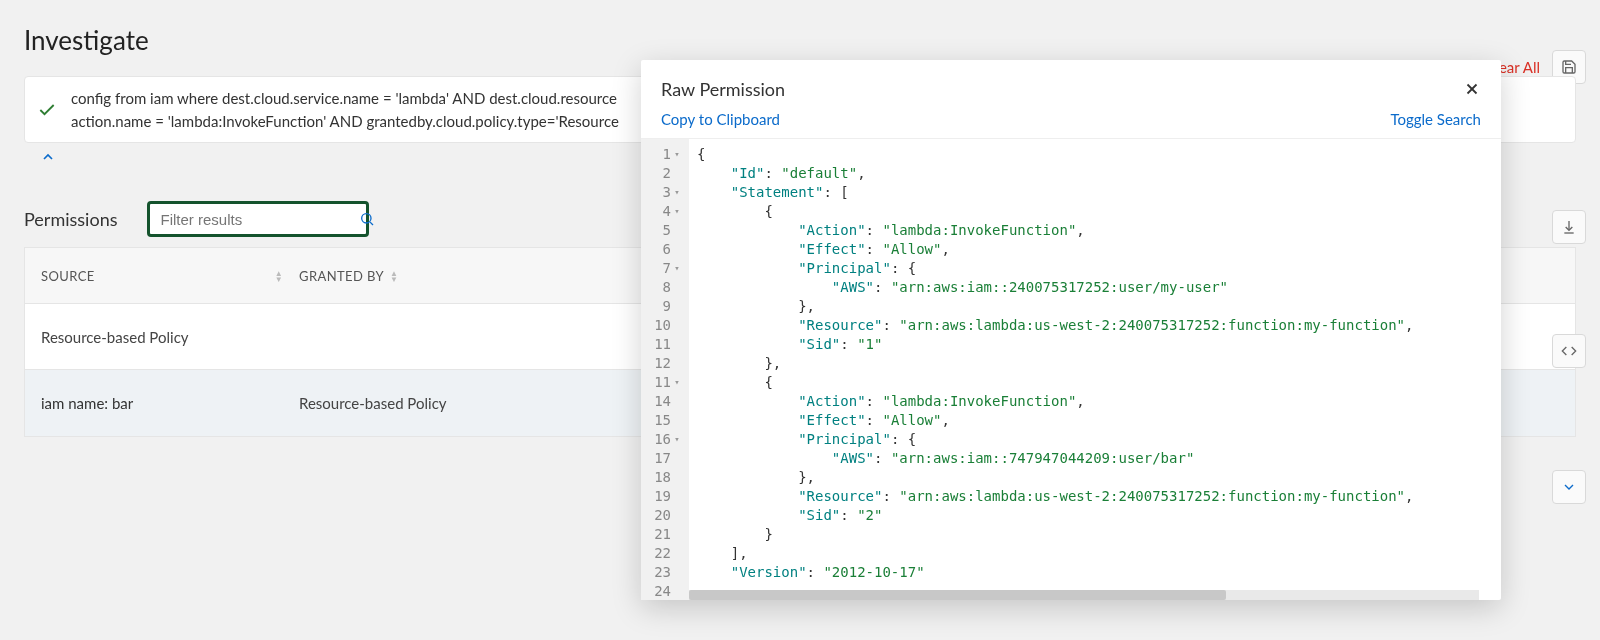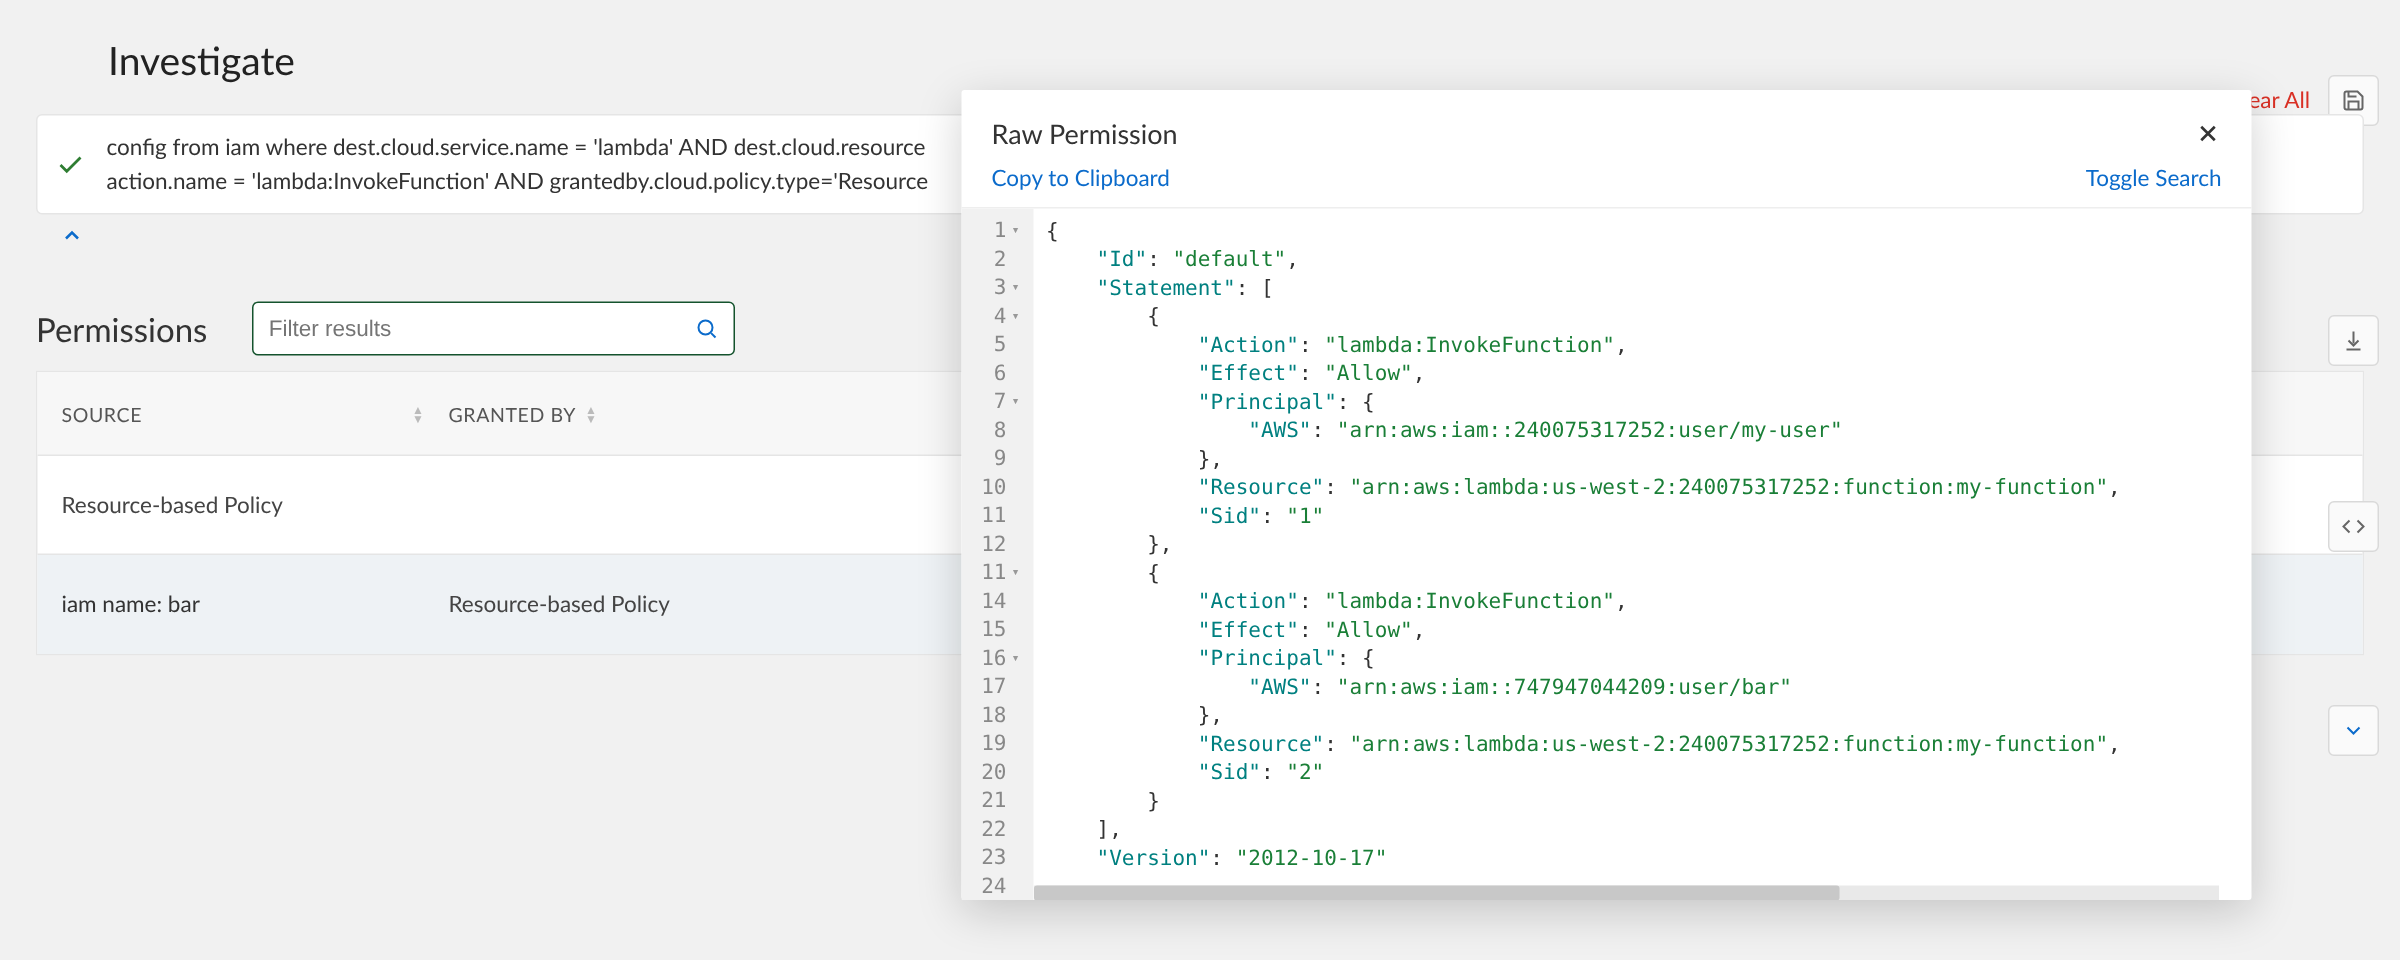--- a/index.html
+++ b/index.html
@@ -6,39 +6,39 @@
   body {
     font-family: -apple-system, BlinkMacSystemFont, "Segoe UI", "Lato", sans-serif;
     background: #f1f1f1;
     color: #333;
     width: 1600px;
     height: 640px;
     overflow: hidden;
     position: relative;
     font-size: 15px;
   }
-  .page-title { font-size: 26px; font-weight: 400; color: #222; padding: 24px 0 20px 24px; margin-left: 48px; }
+  .page-title { font-size: 26px; font-weight: 400; color: #222; padding: 24px 0 20px 24px; }
   .topright { position: absolute; top: 50px; right: 14px; display: flex; align-items: center; gap: 12px; }
   .clear-all { color: #d93025; font-size: 15px; cursor: pointer; }
   .icon-btn {
     width: 34px; height: 34px; border: 1px solid #d9d9d9; border-radius: 4px;
     background: #fafafa; display: flex; align-items: center; justify-content: center;
     cursor: pointer; color: #666;
   }
   .query-box {
     margin: 0 24px 0 24px; background: #fff; border: 1px solid #e5e5e5; border-radius: 4px;
     padding: 10px 14px 10px 46px; position: relative; font-size: 15px; line-height: 1.5; color: #333;
   }
   .query-check { position: absolute; left: 12px; top: 50%; transform: translateY(-50%); color: #2e7d32; }
   .chevron-wrap { padding: 6px 0 0 40px; color: #0b6bcb; }
   .section-hdr { display: flex; align-items: center; gap: 30px; padding: 36px 24px 10px 24px; }
-  .section-title { font-size: 22px; color: #333; font-weight: 400; }
+  .section-title { font-size: 18px; color: #333; font-weight: 400; }
   .filter-wrap {
-    display: flex; align-items: center; border: 1px solid #14532d; border-radius: 4px;
-    background: #fff; height: 36px; width: 322px; padding: 0 10px;
+    display: flex; align-items: center; border: 3px solid #14532d; border-radius: 4px;
+    background: #fff; height: 36px; width: 222px; padding: 0 10px;
   }
   .filter-wrap input { border: none; outline: none; flex: 1; font-size: 15px; color: #555; background: transparent; }
   .filter-wrap .srch { color: #0b6bcb; }
   .table { margin: 0 24px; border: 1px solid #e5e5e5; background: #fff; }
   .thead { display: flex; background: #f7f7f7; border-bottom: 1px solid #e5e5e5; height: 56px; align-items: center; }
   .th { font-size: 13px; letter-spacing: 0.4px; color: #555; display: flex; align-items: center; gap: 6px; padding-left: 16px; }
   .th.src { width: 258px; justify-content: space-between; }
   .th.gb  { flex: 1; }
   .sort { display: inline-flex; flex-direction: column; font-size: 8px; line-height: 6px; color: #bbb; }
   .trow { display: flex; height: 66px; align-items: center; border-bottom: 1px solid #e5e5e5; }

